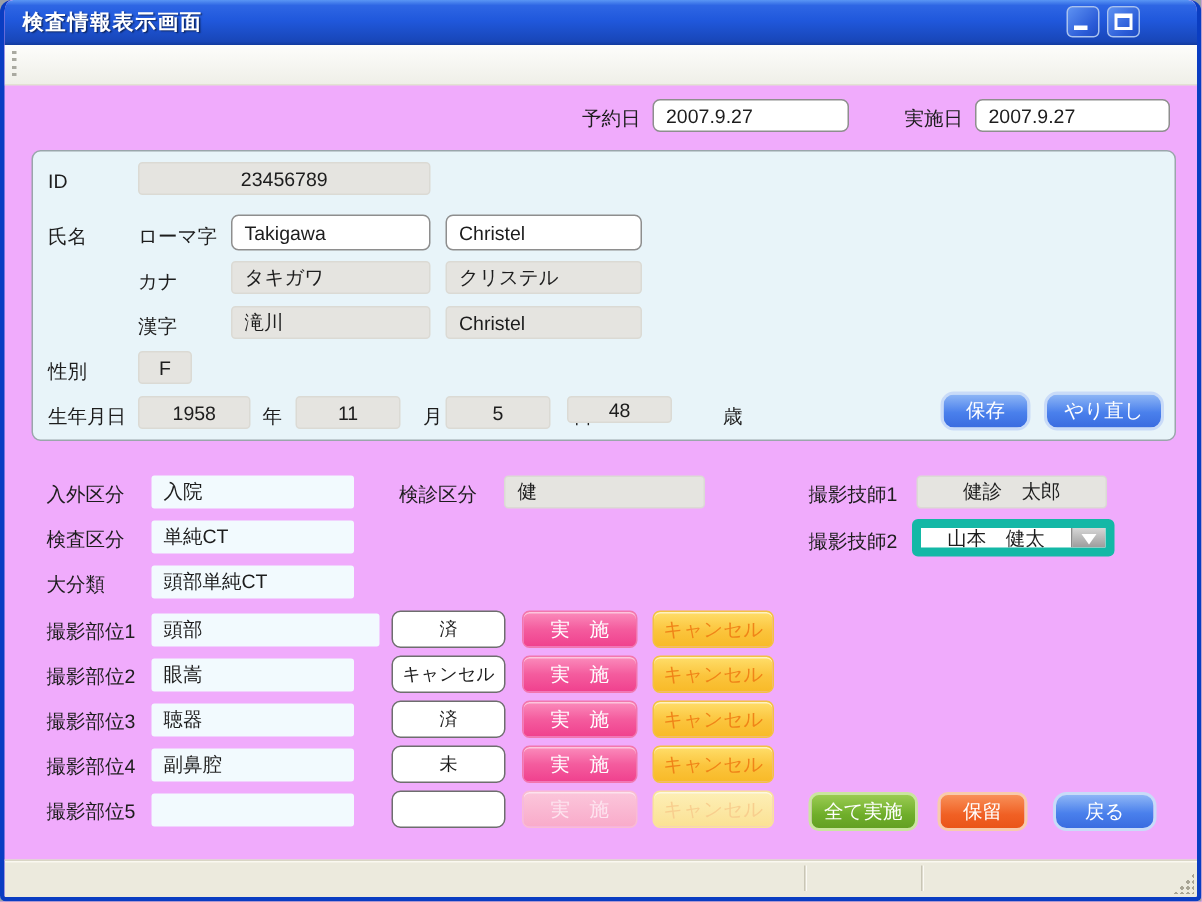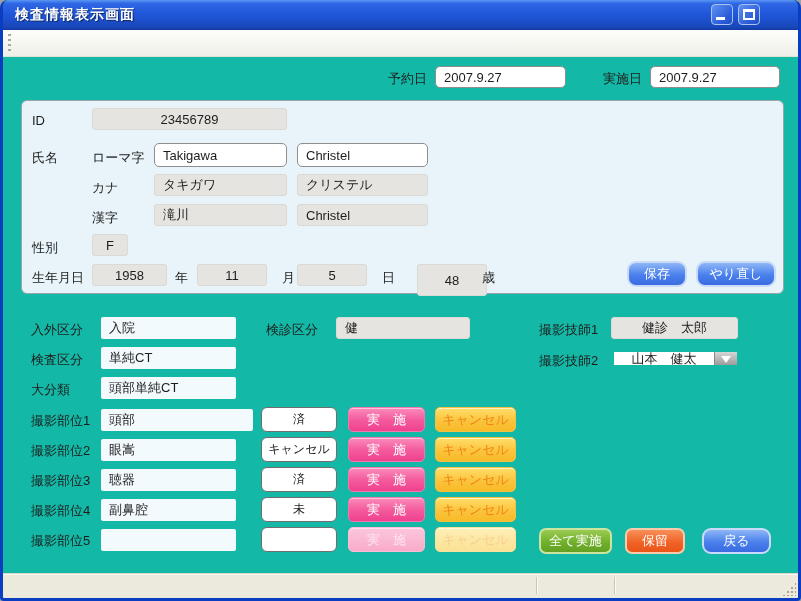--- a/index.html
+++ b/index.html
@@ -1,18 +1,18 @@
 <!DOCTYPE html>
 <html><head>
 <meta charset="utf-8">
 <style>
   *{box-sizing:border-box;font-family:"Liberation Sans","DejaVu Sans",sans-serif;margin:0;padding:0}
   body{margin:0;background:#9aa0a8}
   .window{position:relative;width:801px;height:601px;border:3px solid #0A3DC2;border-top:none;
-    background:#14b8a6;border-radius:8px 8px 4px 4px;overflow:hidden}
+    background:#f0abfc;border-radius:8px 8px 4px 4px;overflow:hidden}
   .titlebar{position:absolute;top:0;left:0;right:0;height:30px;
     background:linear-gradient(to bottom,#5A96F4 0%,#2E66E4 12%,#2058DC 45%,#1846B8 92%,#123A9E 100%);
     border-radius:6px 6px 0 0}
   .title{position:absolute;left:12px;top:6px;color:#fff;font-weight:bold;font-size:14px;
     text-shadow:1px 1px 1px rgba(0,0,0,.55);letter-spacing:1px}
   .winbtns{position:absolute;right:38px;top:4px;display:flex;gap:5px}
   .winbtn{width:22px;height:21px;border:1px solid #A9C2EE;border-radius:4px;position:relative;
     background:linear-gradient(135deg,#5E92F2 0%,#2B5CD8 70%,#1E4CC4 100%);cursor:pointer}
   .glyph-min{position:absolute;left:4px;bottom:4px;width:9px;height:3px;background:#fff}
   .glyph-max{position:absolute;left:4px;top:4px;width:12px;height:11px;border:2px solid #fff;border-top-width:3px}
@@ -104,21 +104,21 @@
     <span class="lbl" style="left:10px;top:138px">性別</span>
     <div class="f f-gray center" style="left:70px;top:133px;width:36px;height:22px">F</div>
 
     <span class="lbl" style="left:10px;top:168px">生年月日</span>
     <div class="f f-gray center" style="left:70px;top:163px;width:75px;height:22px">1958</div>
     <span class="lbl" style="left:153px;top:168px">年</span>
     <div class="f f-gray center" style="left:175px;top:163px;width:70px;height:22px">11</div>
     <span class="lbl" style="left:260px;top:168px">月</span>
     <div class="f f-gray center" style="left:275px;top:163px;width:70px;height:22px">5</div>
     <span class="lbl" style="left:360px;top:168px">日</span>
-    <div class="f f-gray center" style="left:395px;top:163px;width:70px;height:32px">48</div>
+    <div class="f f-gray center" style="left:356px;top:163px;width:70px;height:18px">48</div>
     <span class="lbl" style="left:460px;top:168px">歳</span>
 
     <div class="btn btn-blue" style="left:605px;top:160px;width:60px;height:26px">保存</div>
     <div class="btn btn-blue" style="left:674px;top:160px;width:80px;height:26px">やり直し</div>
   </div>
 
   <span class="lbl" style="left:28px;top:321px">入外区分</span>
   <div class="f f-azure padl" style="left:98px;top:317px;width:135px;height:22px">入院</div>
   <span class="lbl" style="left:263px;top:321px">検診区分</span>
   <div class="f f-gray padl" style="left:333px;top:317px;width:134px;height:22px">健</div>

